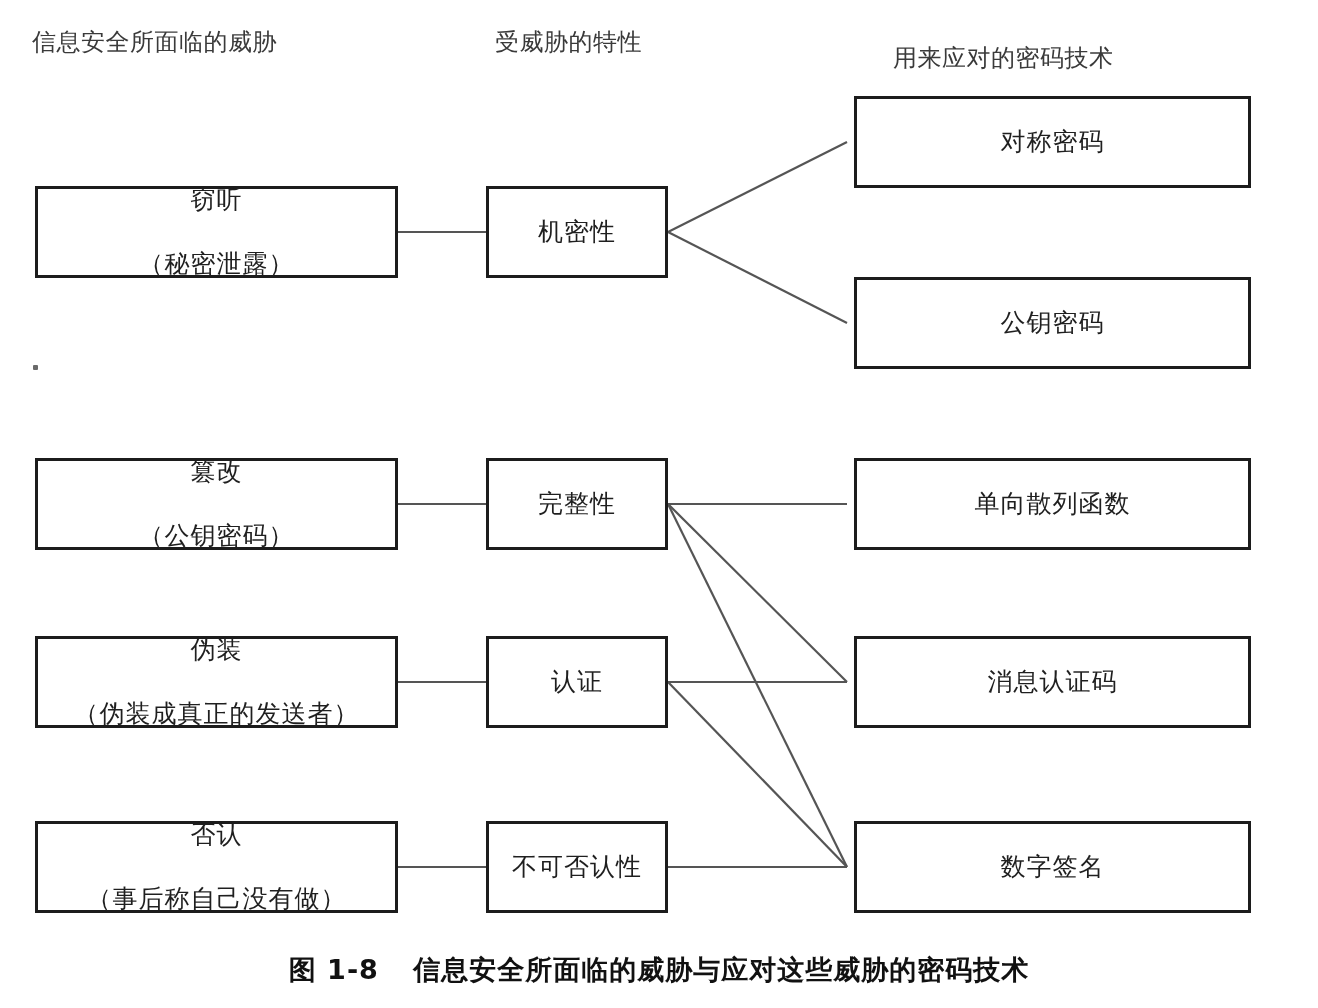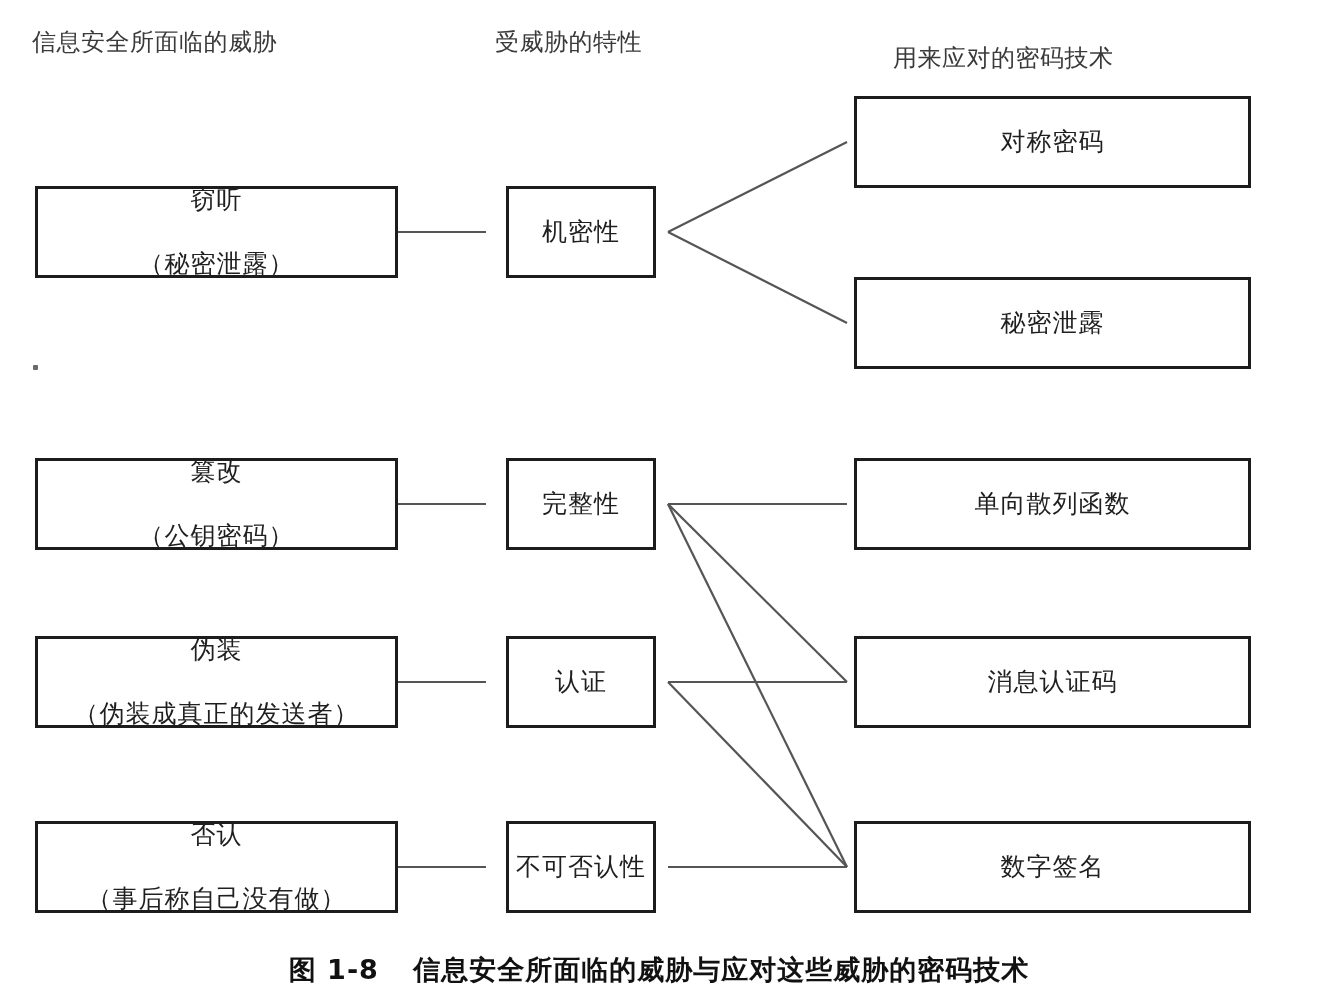--- a/index.html
+++ b/index.html
@@ -65,21 +65,21 @@
     line-height: 1.28;
     color: #1f1f1f;
     white-space: nowrap;
     letter-spacing: 1px;
   }
   .node.single .line1 { font-size: 25px; }
 
   
   .col-threat { left: 35px; width: 363px; gap: 32px; }
   
-  .col-prop   { left: 506px; width: 150px; }
+  .col-prop   { left: 486px; width: 182px; }
   
   .col-tech   { left: 847px; width: 397px; margin-left: 7px; }
 
   
   .r1a { top: 96px;  height: 92px; }   
   .r1b { top: 277px; height: 92px; }   
   .r1m { top: 186px; height: 92px; }   
   .r2  { top: 458px; height: 92px; }
   .r3  { top: 636px; height: 92px; }
   .r4  { top: 821px; height: 92px; }
@@ -167,21 +167,21 @@
     <span class="line1">认证</span>
   </div>
   <div class="node single col-prop r4">
     <span class="line1">不可否认性</span>
   </div>
 
   <div class="node single col-tech r1a">
     <span class="line1">对称密码</span>
   </div>
   <div class="node single col-tech r1b">
-    <span class="line1">秘密泄露</span>
+    <span class="line1">公钥密码</span>
   </div>
   <div class="node single col-tech r2">
     <span class="line1">单向散列函数</span>
   </div>
   <div class="node single col-tech r3">
     <span class="line1">消息认证码</span>
   </div>
   <div class="node single col-tech r4">
     <span class="line1">数字签名</span>
   </div>

